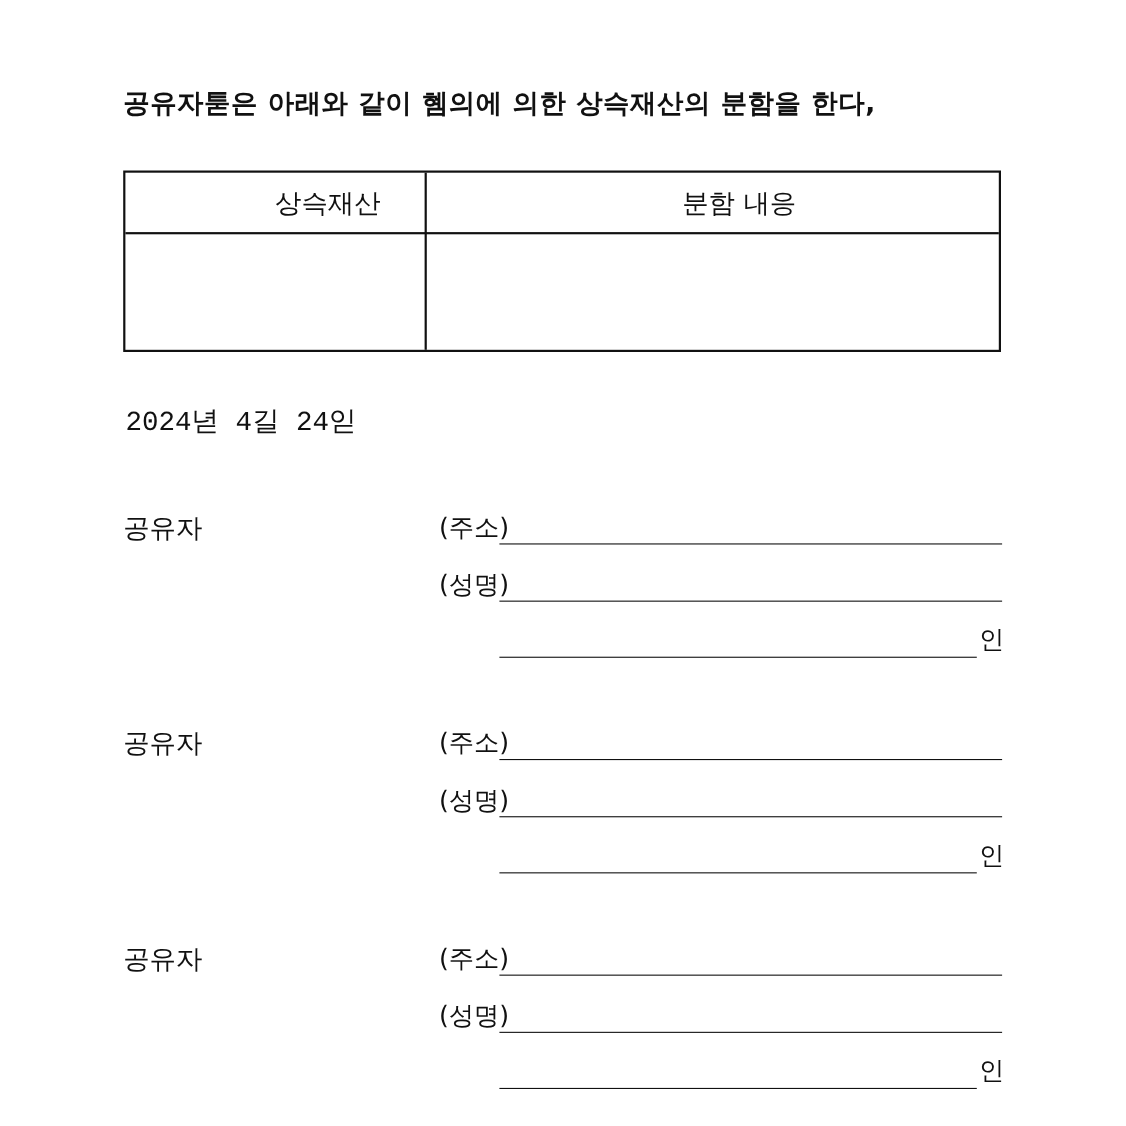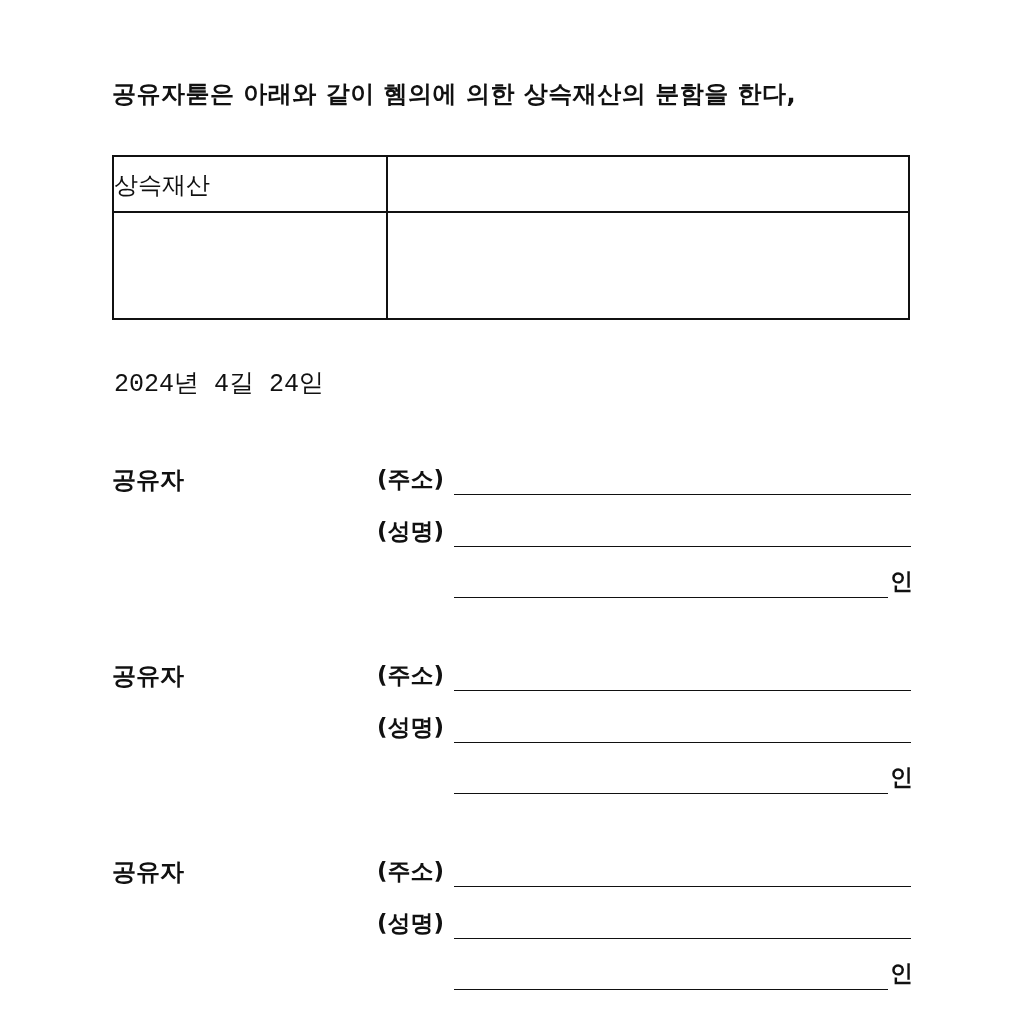--- a/index.html
+++ b/index.html
@@ -45,21 +45,23 @@
     left: 272px;
     top: 0; bottom: 0;
     width: 2px;
     background: #111;
   }
   .table .th {
     position: absolute;
     top: 0;
     height: 56px;
     line-height: 56px;
+    text-align: center;
     font-size: 24px;
+    margin-left: 48px;
   }
   .table .th.c1 { left: 0; width: 272px; }
   .table .th.c2 { left: 274px; right: 0; }
   .table .td {
     position: absolute;
     top: 56px;
     bottom: 0;
   }
   .table .td.c1 { left: 0; width: 272px; }
   .table .td.c2 { left: 274px; right: 0; }
@@ -71,31 +73,30 @@
     font-family: Liberation Mono, monospace;
     font-size: 25px;
     white-space: nowrap;
   }
 
   .signer {
     position: absolute;
     left: 0;
     width: 924px;
     height: 150px;
-    font-weight: bold;
   }
   .signer .role {
     position: absolute;
     left: 112px;
     top: 0;
     font-size: 24px;
   }
   .signer .lbl {
     position: absolute;
-    left: 377px;
+    left: 399px;
     font-size: 23px;
     white-space: nowrap;
   }
   .signer .lbl.addr { top: 0; }
   .signer .lbl.name { top: 52px; }
   .signer .line {
     position: absolute;
     left: 454px;
     height: 0;
     border-top: 1.6px solid #111;
@@ -114,20 +115,21 @@
 <body>
 
 <div>
 
   <div class="intro">공유자툳은 아래와 같이 혬의에 의한 상슥재산의 분함을 한다,</div>
 
   <div class="table">
     <div class="hrow"></div>
     <div class="vdiv"></div>
     <div class="th c1">상슥재산</div>
+    <div class="th c2">분함 내응</div>
     <div class="td c1"></div>
     <div class="td c2"></div>
   </div>
 
   <div class="date">2024녇 4길 24읻</div>
 
   <div class="signer" style="top:464px;">
     <div class="role">공유자</div>
     <div class="lbl addr">(주소)</div>
     <div class="line addr"></div>

